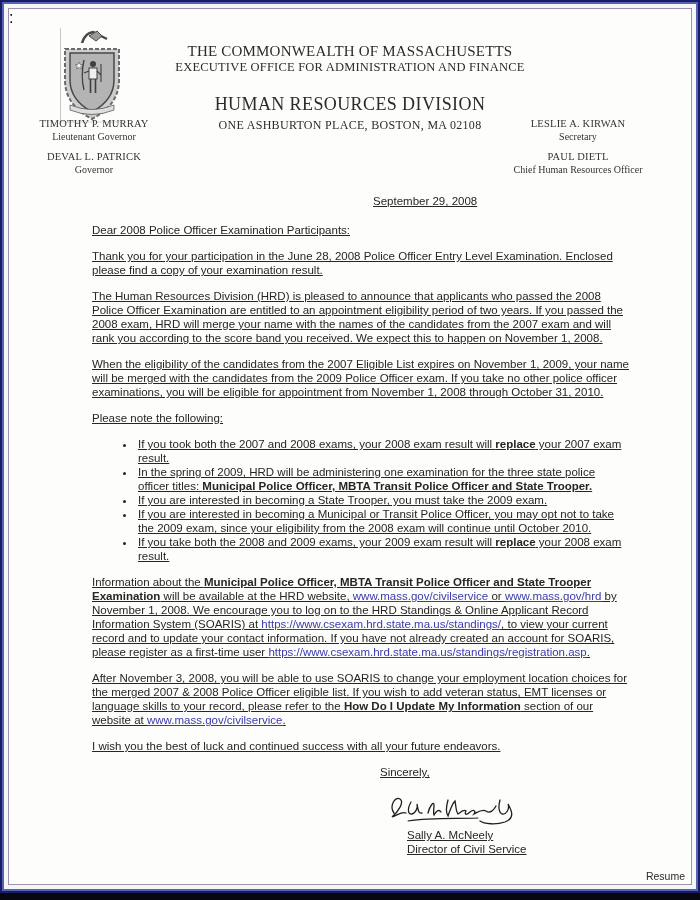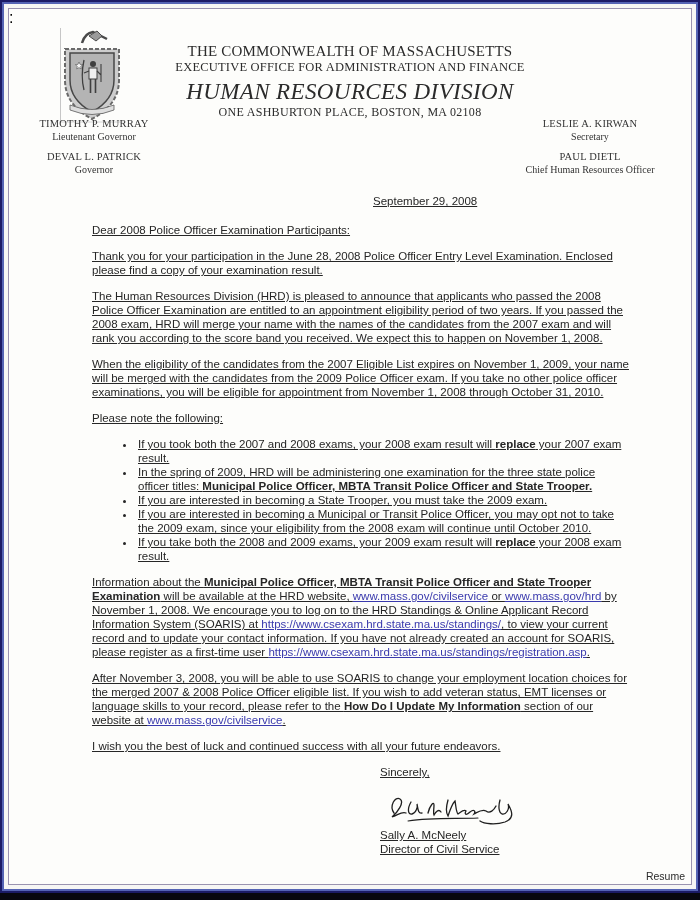--- a/index.html
+++ b/index.html
@@ -31,49 +31,49 @@
   }
 
   
   .seal{position:absolute;left:50px;top:17px;}
   .head-center{
     position:absolute;left:0;right:0;top:34px;text-align:center;
     font-family:"Liberation Serif","DejaVu Serif",serif;color:#2b2b2b;
   }
   .head-line1{font-size:15px;letter-spacing:.2px;line-height:16px;}
   .head-line2{font-size:12.5px;letter-spacing:.2px;line-height:16px;}
-  .head-line3{font-size:23px;letter-spacing:.4px;line-height:21px;margin-top:6px;font-style:italic;}
+  .head-line3{font-size:18px;letter-spacing:.4px;line-height:21px;margin-top:19px;}
   .head-line4{font-size:12px;letter-spacing:.3px;line-height:15px;margin-top:3px;}
 
   .officials{
     position:absolute;top:108px;width:170px;text-align:center;
     font-family:"Liberation Serif","DejaVu Serif",serif;color:#333;
   }
   .officials.left{left:0px;}
-  .officials.right{left:496px;}
+  .officials.right{left:484px;}
   .official{margin-bottom:7px;}
   .official .name{font-size:10.5px;line-height:13px;letter-spacing:.2px;}
   .official .title{font-size:10px;line-height:13px;}
 
   
   .letterbody{
     position:absolute;left:83px;right:62px;top:185px;
     font-size:11.5px;line-height:14px;color:#262626;text-decoration:underline;
   }
   .date-line{margin:0 0 15px 281px;}
   .salutation{margin:0 0 12px 0;}
   .letterbody p{margin:0 0 12px 0;}
   .letterbody ul{margin:0 0 12px 0;padding:0 0 0 44px;}
   .letterbody li{padding-left:2px;margin:0;}
   .b{font-weight:bold;}
   a.lnk{color:#3a3aad;text-decoration:underline;cursor:pointer;}
   .sig-block{margin-left:288px;}
   .closing{margin:0 0 2px 0;}
   .sig-script{display:block;margin:2px 0 1px 4px;}
-  .sig-name,.sig-title{line-height:14px;}
+  .sig-name,.sig-title{line-height:14px;margin-left:27px;}
 
   .resume-label{
     position:absolute;right:6px;bottom:2px;
     font-size:10.5px;color:#2b2b2b;text-align:center;
   }
 </style>
 </head>
 <body>
 
 <div class="frame-outer">

